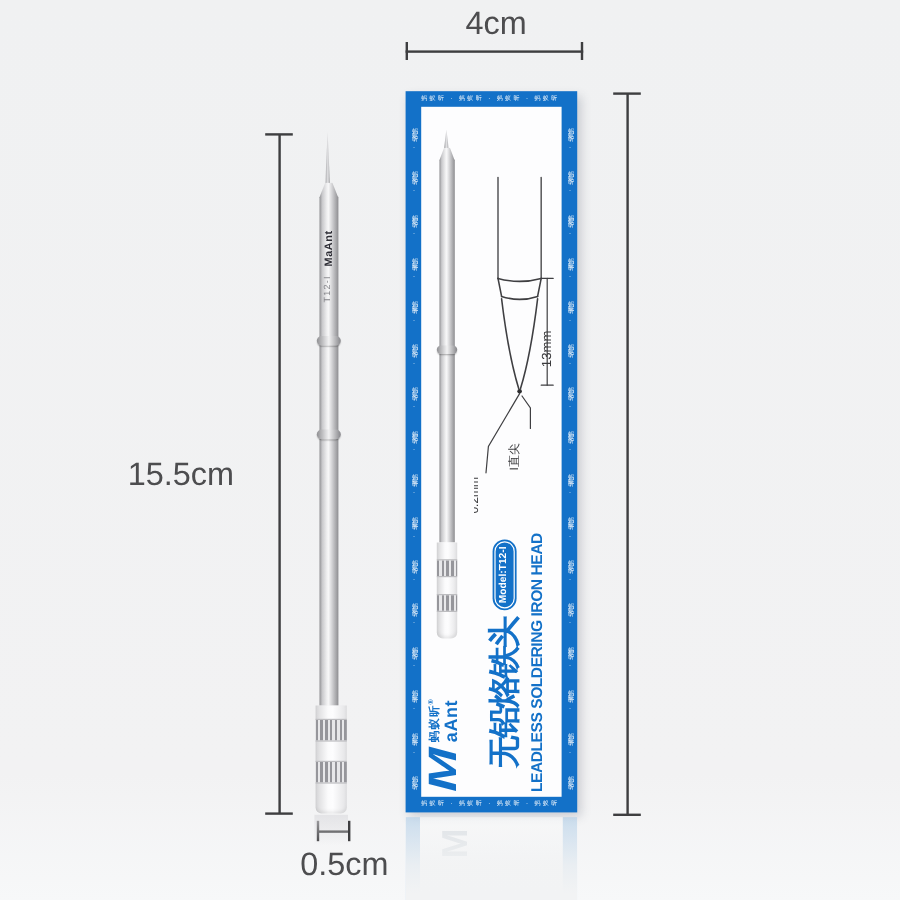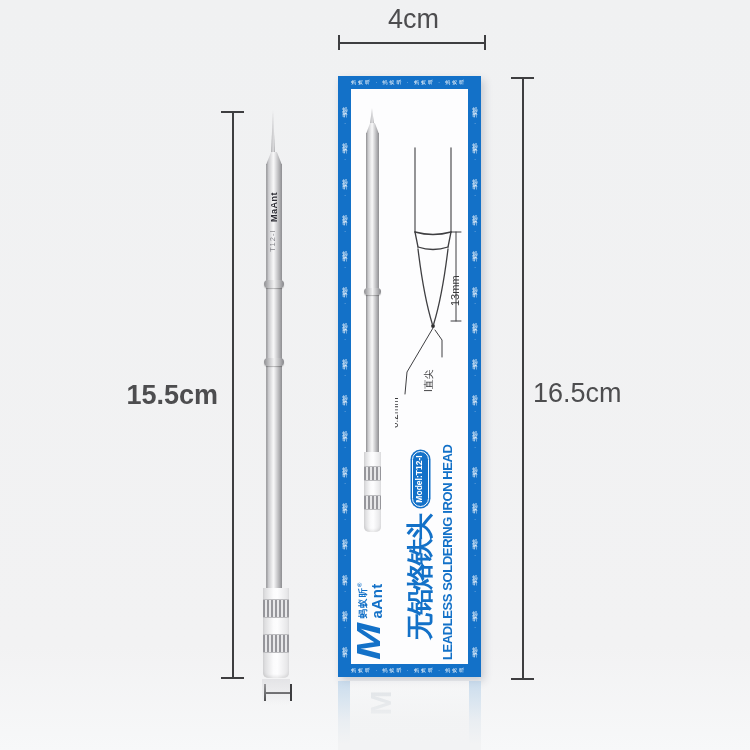--- a/index.html
+++ b/index.html
@@ -67,26 +67,25 @@
 </head>
 <body>
 
 <div class="stage">
 
   <div class="abs dim-label" style="left:388px;top:5px;width:80px;text-align:left;">4cm</div>
   <div class="abs hline" style="left:338px;top:42px;width:148px;"></div>
   <div class="abs tickv" style="left:338px;top:35px;height:15px;"></div>
   <div class="abs tickv" style="left:484px;top:35px;height:15px;"></div>
 
-  <div class="abs dim-label" style="left:118px;top:381px;width:100px;text-align:right;font-weight:bold;">15.5cm</div>
+  <div class="abs dim-label" style="left:95px;top:381px;width:100px;text-align:right;">15.5cm</div>
   <div class="abs vline" style="left:232px;top:112px;height:566px;"></div>
   <div class="abs tickh" style="left:221px;top:111px;width:23px;"></div>
   <div class="abs tickh" style="left:221px;top:677px;width:23px;"></div>
 
-  <div class="abs dim-label" style="left:533px;top:379px;">16.5cm</div>
   <div class="abs vline" style="left:522px;top:78px;height:601px;"></div>
   <div class="abs tickh" style="left:511px;top:77px;width:23px;"></div>
   <div class="abs tickh" style="left:511px;top:678px;width:23px;"></div>
 
   <div>
     <div class="abs spike" style="left:271px;top:110px;"></div>
     <div class="abs metal cone" style="left:266px;top:152px;width:16px;height:13px;"></div>
     <div class="abs metal" style="left:266px;top:164px;width:16px;height:424px;"></div>
     <div class="abs rot shaft-logo" style="left:266px;top:222px;width:36px;height:16px;">MaAnt</div>
     <div class="abs rot shaft-model" style="left:267px;top:252px;width:26px;height:12px;">T12-I</div>
@@ -94,20 +93,21 @@
     <div class="abs ring" style="left:264px;top:358px;width:20px;height:8px;"></div>
     <div class="abs base-white" style="left:263px;top:588px;width:26px;height:90px;">
       <div class="band" style="top:11px;height:17px;"></div>
       <div class="band" style="top:46px;height:17px;"></div>
     </div>
   </div>
 
   <div class="abs hline" style="left:265px;top:692px;width:26px;"></div>
   <div class="abs tickv" style="left:264px;top:684px;height:17px;"></div>
   <div class="abs tickv" style="left:290px;top:684px;height:17px;"></div>
+  <div class="abs dim-label" style="left:237px;top:706px;width:100px;text-align:center;">0.5cm</div>
 
   <div class="abs package">
     <div class="pkg-inner"></div>
 
     <div class="strip strip-h" style="top:2px;">蚂蚁昕 · 蚂蚁昕 · 蚂蚁昕 · 蚂蚁昕 · 蚂蚁昕</div>
     <div class="strip strip-h" style="top:590px;">蚂蚁昕 · 蚂蚁昕 · 蚂蚁昕 · 蚂蚁昕 · 蚂蚁昕</div>
     <div class="strip strip-v" style="left:2px;">蚂蚁昕 · 蚂蚁昕 · 蚂蚁昕 · 蚂蚁昕 · 蚂蚁昕 · 蚂蚁昕 · 蚂蚁昕 · 蚂蚁昕 · 蚂蚁昕 · 蚂蚁昕 · 蚂蚁昕 · 蚂蚁昕 · 蚂蚁昕 · 蚂蚁昕 · 蚂蚁昕 · 蚂蚁昕</div>
     <div class="strip strip-v" style="left:132px;">蚂蚁昕 · 蚂蚁昕 · 蚂蚁昕 · 蚂蚁昕 · 蚂蚁昕 · 蚂蚁昕 · 蚂蚁昕 · 蚂蚁昕 · 蚂蚁昕 · 蚂蚁昕 · 蚂蚁昕 · 蚂蚁昕 · 蚂蚁昕 · 蚂蚁昕 · 蚂蚁昕 · 蚂蚁昕</div>
 
     <div>

